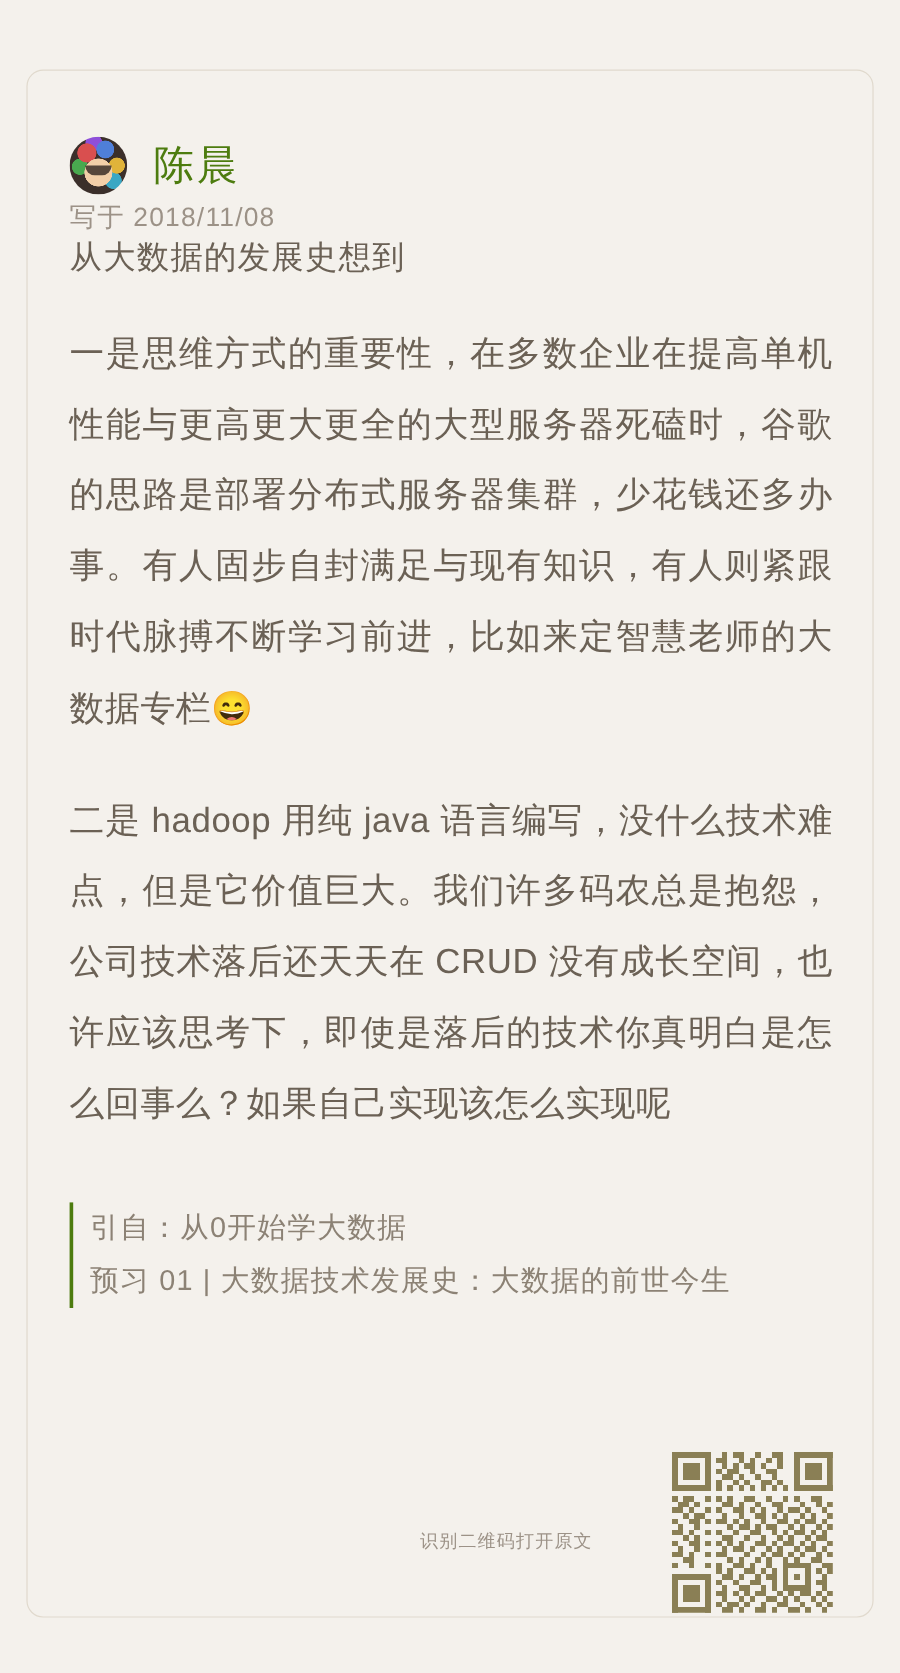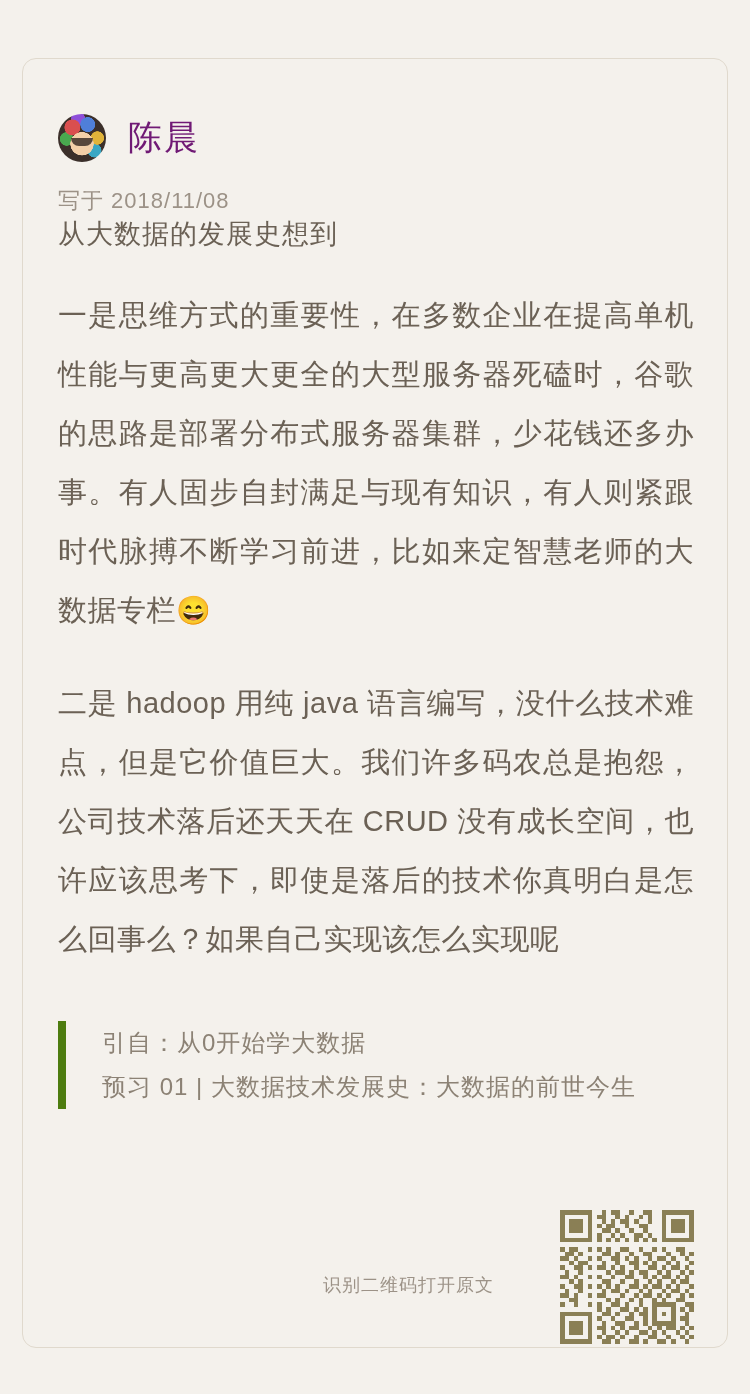--- a/index.html
+++ b/index.html
@@ -65,71 +65,70 @@
     left: 13px;
     top: 24px;
     width: 22px;
     height: 8px;
     border-radius: 0 0 12px 12px;
     background: #3c2f28;
     opacity: .85;
   }
   .author-name {
     font-size: 34px;
-    color: #701a75;
+    color: #4d7c0f;
     margin-left: 22px;
     letter-spacing: 2px;
     font-weight: normal;
   }
   .written-date {
     font-size: 22px;
     color: #9c9287;
-    margin-top: 20px;
     letter-spacing: 1px;
   }
   .article-title {
     font-size: 27px;
     color: #6b6155;
     letter-spacing: 1px;
   }
   .paragraph {
     font-size: 29px;
     line-height: 59px;
     color: #6b6155;
     margin-top: 34px;
     letter-spacing: 0.5px;
     text-align: justify;
   }
   .emoji {
     font-size: 28px;
   }
   .quote-block {
     margin-top: 52px;
-    border-left: 8px solid #4d7c0f;
-    padding-left: 36px;
+    border-left: 3px solid #4d7c0f;
+    padding-left: 14px;
   }
   .quote-line {
     font-size: 24px;
     color: #8c8275;
     line-height: 44px;
     letter-spacing: 1px;
   }
   .qr-area {
     position: absolute;
     left: 58px;
     top: 1190px;
     width: 636px;
     height: 140px;
   }
   .qr-caption {
     position: absolute;
     right: 200px;
     top: 78px;
     text-align: right;
-    font-size: 18px;
+    font-size: 15px;
     color: #9c9287;
     line-height: 34px;
     letter-spacing: 1px;
     white-space: nowrap;
   }
   .qr-code {
     position: absolute;
     right: 0px;
     top: 20px;
     width: 134px;

